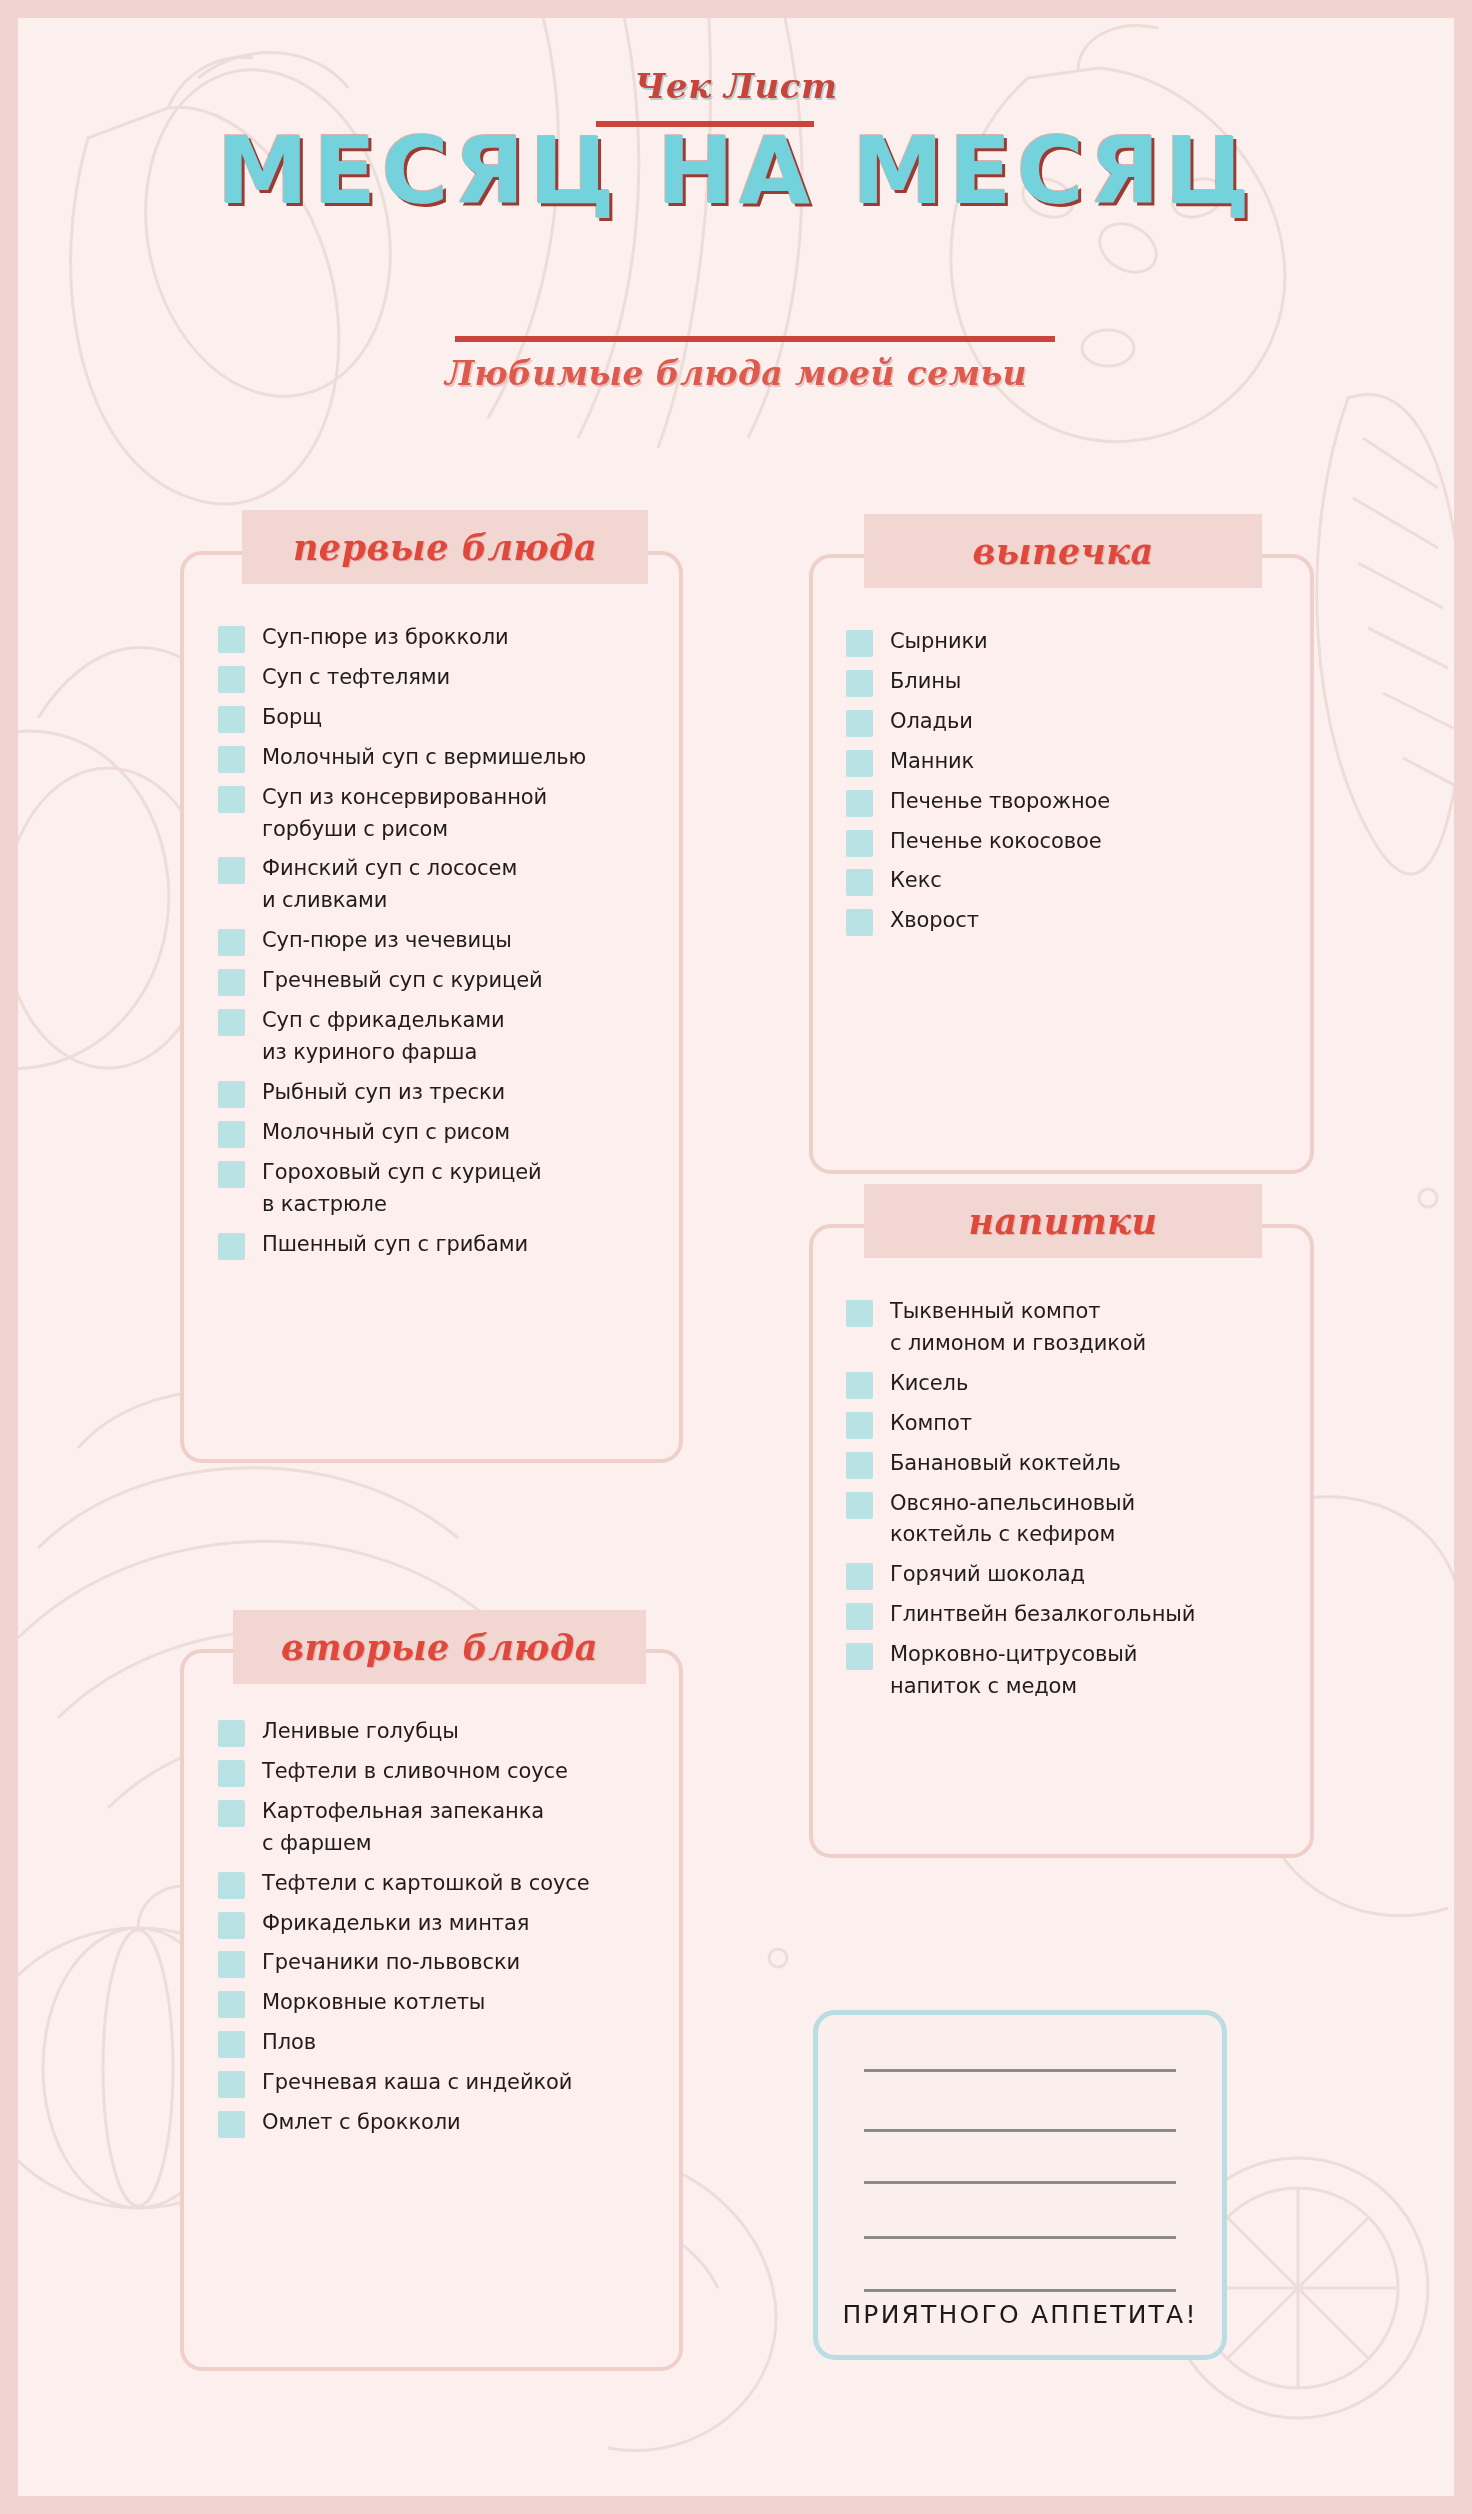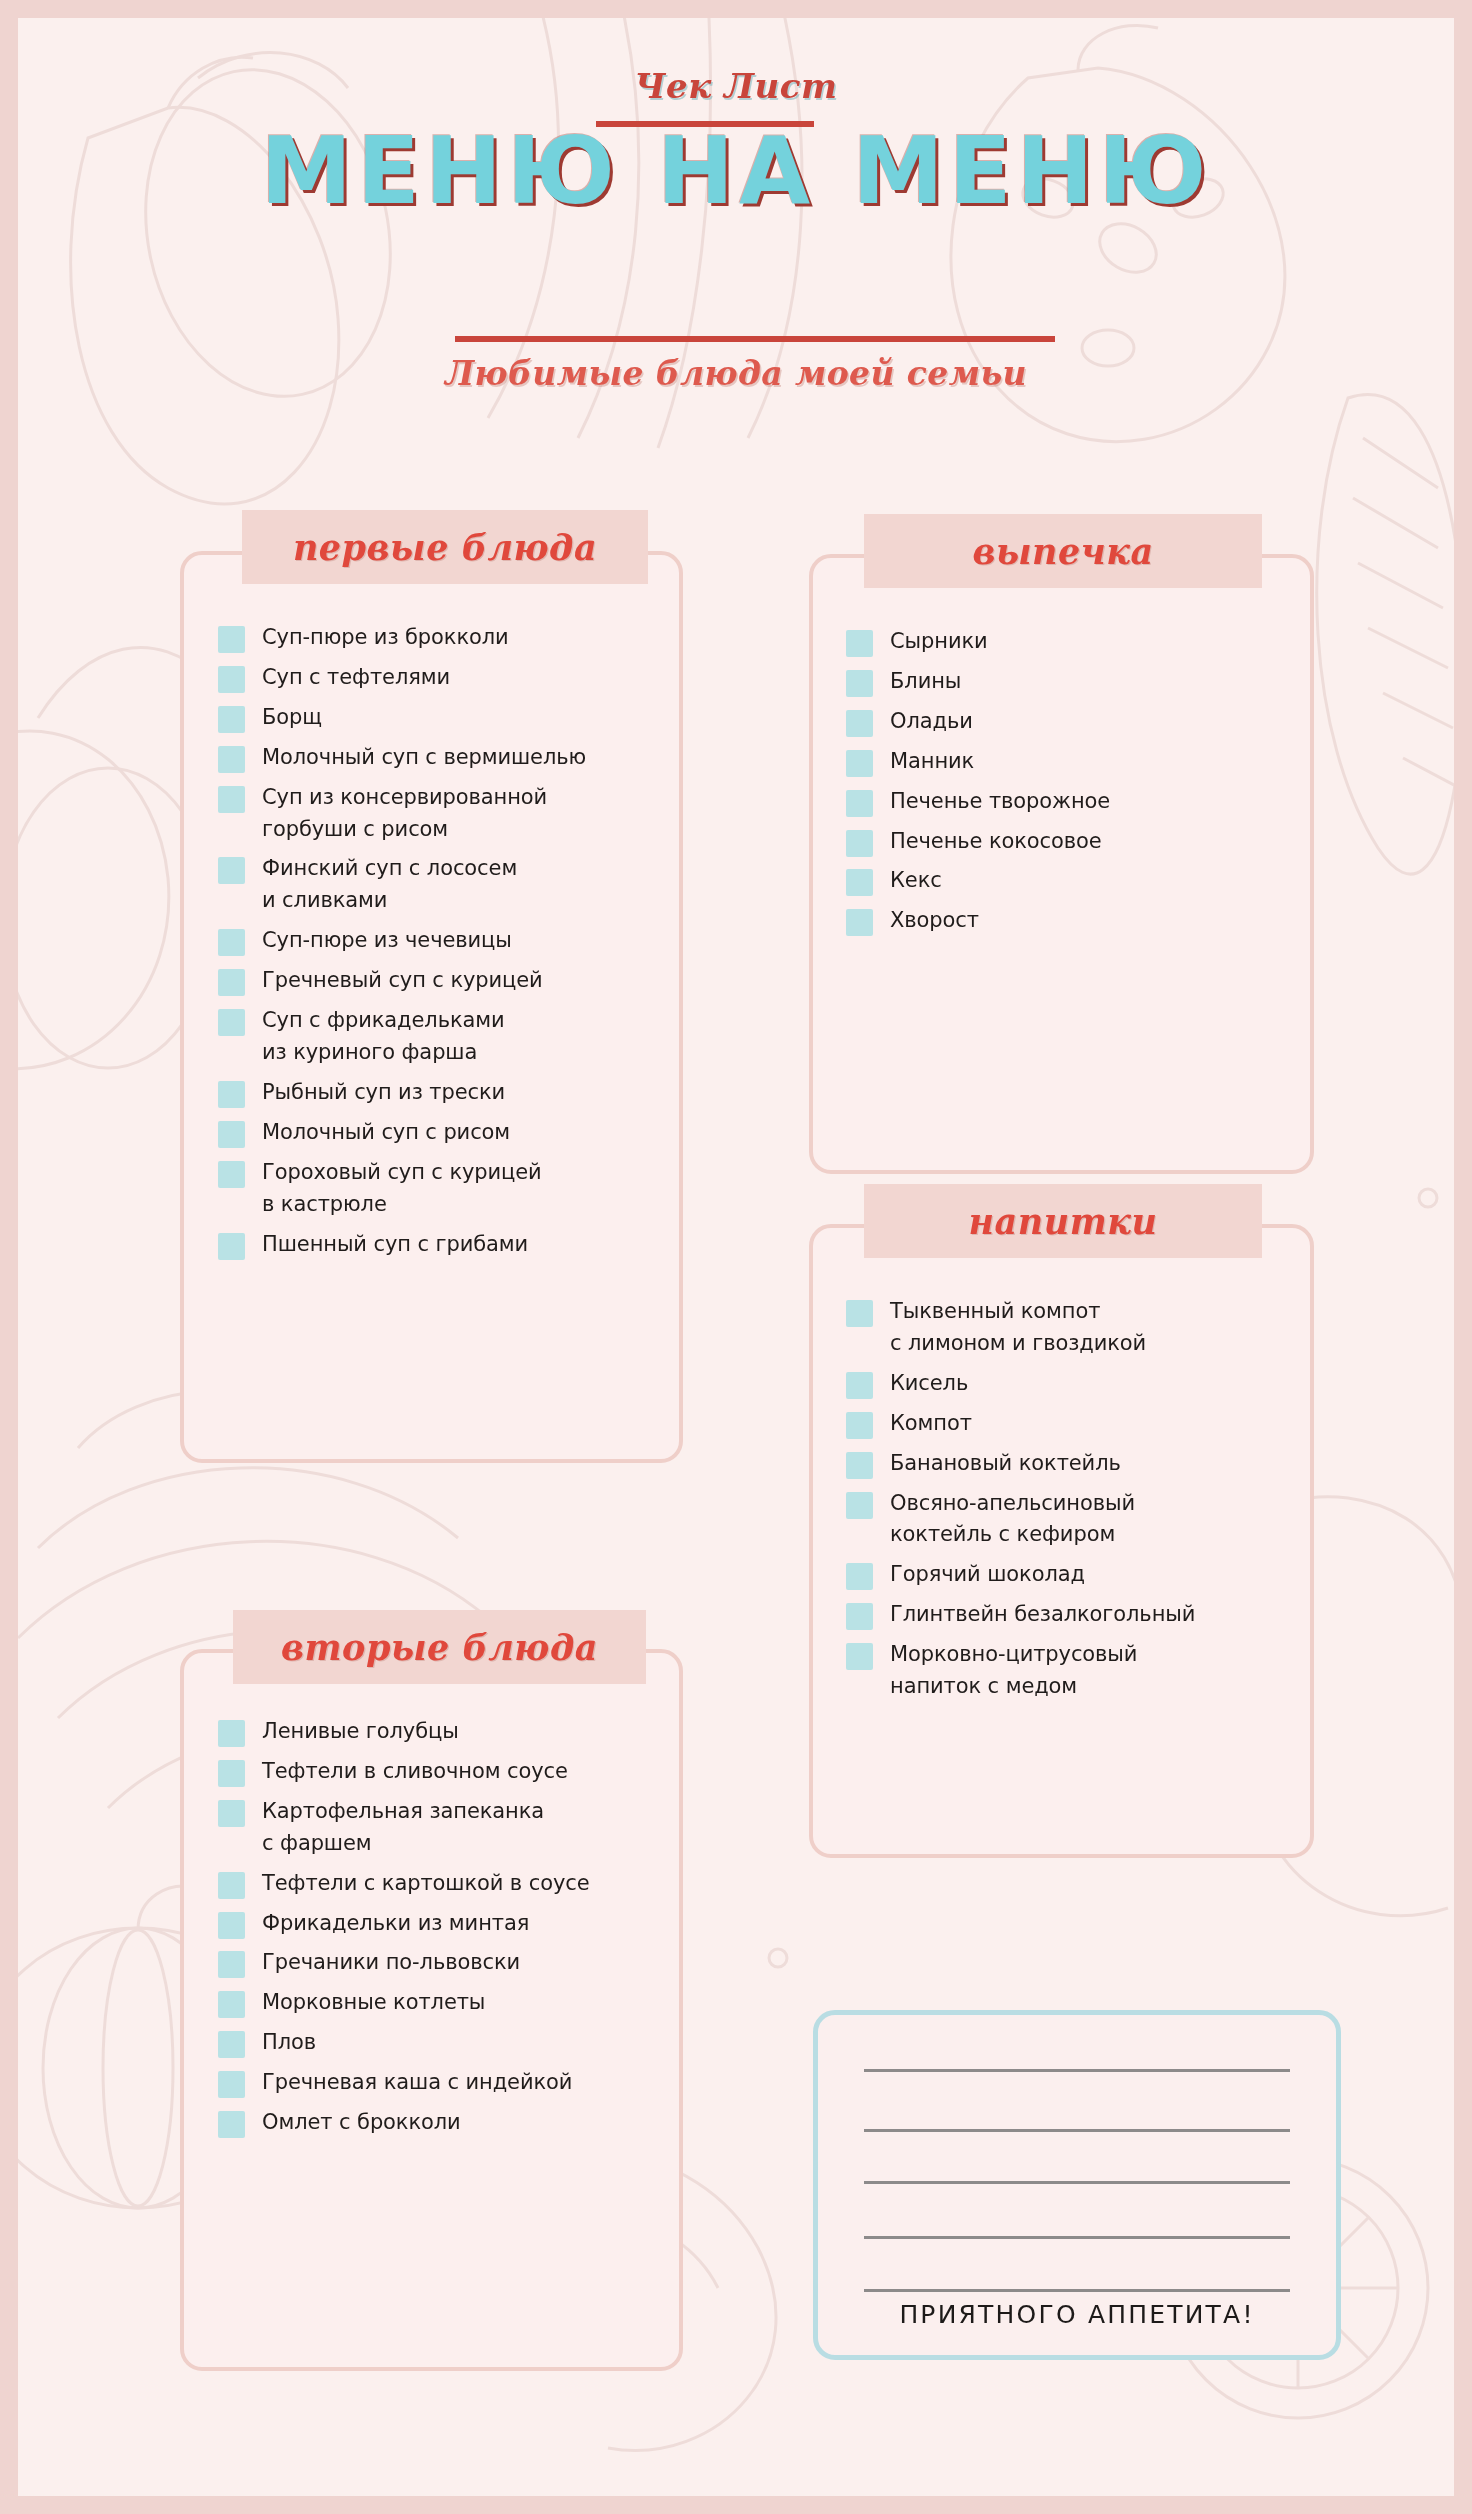--- a/index.html
+++ b/index.html
@@ -256,21 +256,21 @@
       <circle cx="330" cy="1240" r="9"></circle>
       <circle cx="1410" cy="1180" r="9"></circle>
     </g>
   </svg>
 
   <div id="content">
 
     <div class="header">
       <div class="eyebrow">Чек Лист</div>
       <div class="rule-top"></div>
-      <div class="big-title">МЕНЮ НА МЕНЮ</div>
+      <div class="big-title">МЕСЯЦ НА МЕСЯЦ</div>
       <div class="rule-bottom"></div>
       <div class="subtitle">Любимые блюда моей семьи</div>
     </div>
 
     <div class="card" style="left:162px; top:533px; width:503px; height:912px;"></div>
     <div class="card-banner" style="left:224px; top:492px; width:406px; height:74px;align-items:center;">
       <span>первые блюда</span>
     </div>
     <div class="card-list" style="left:200px; top:604px; width:460px;">
         <div class="check-item">
@@ -445,21 +445,21 @@
         <div class="check-item">
           <span class="checkbox"></span>
           <span class="item-label">Гречневая каша с индейкой</span>
         </div>
         <div class="check-item">
           <span class="checkbox"></span>
           <span class="item-label">Омлет с брокколи</span>
         </div>
       </div>
 
-    <div id="notes-card" style="left:795px; top:1992px; width:528px; height:350px;">
+    <div id="notes-card" style="left:795px; top:1992px; width:414px; height:350px;">
       <div class="note-line" style="top:54px;"></div>
       <div class="note-line" style="top:114px;"></div>
       <div class="note-line" style="top:166px;"></div>
       <div class="note-line" style="top:221px;"></div>
       <div class="note-line" style="top:274px;"></div>
       <div id="notes-footer">ПРИЯТНОГО  АППЕТИТА!</div>
     </div>
 
   </div>
 </div>

